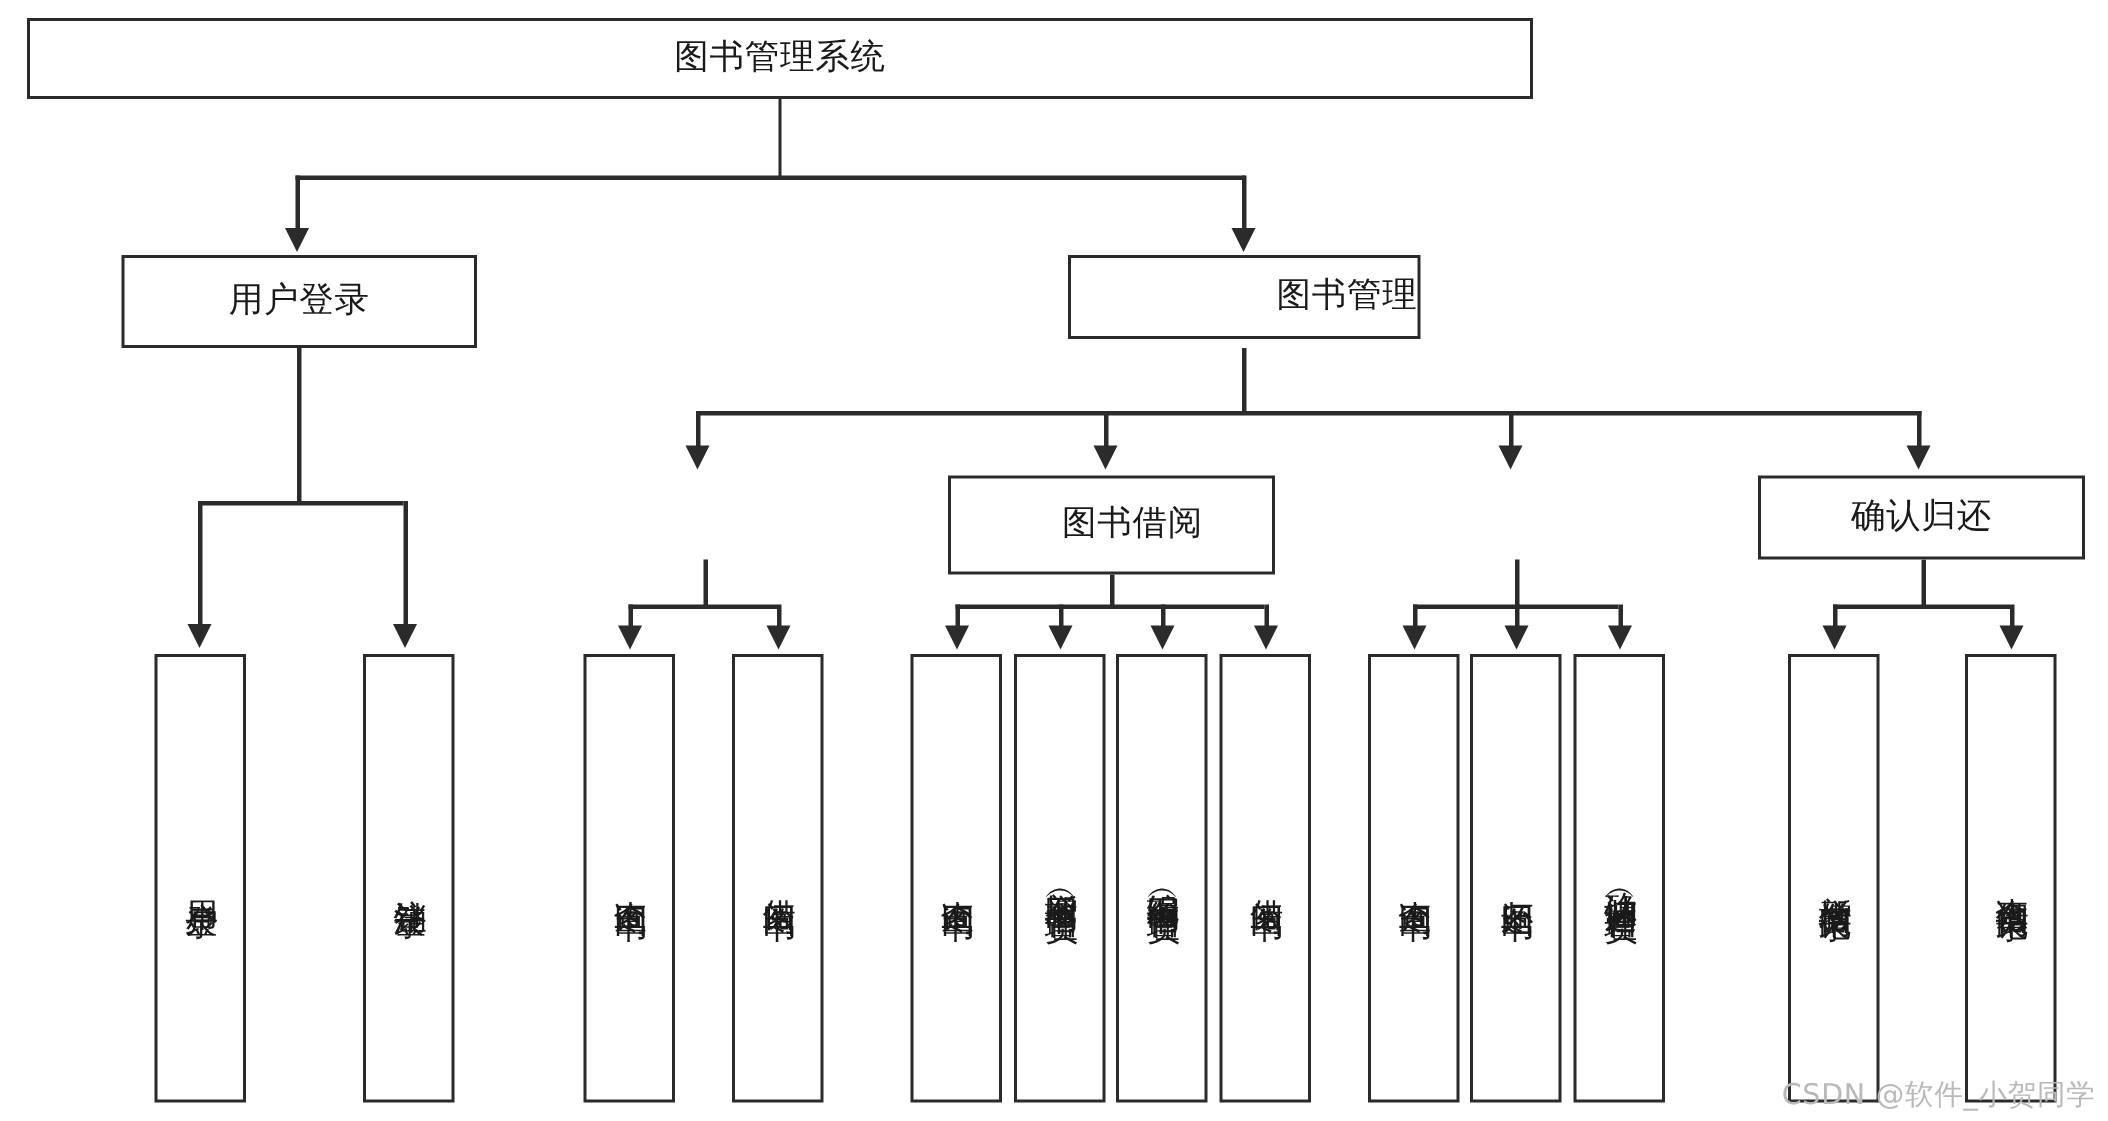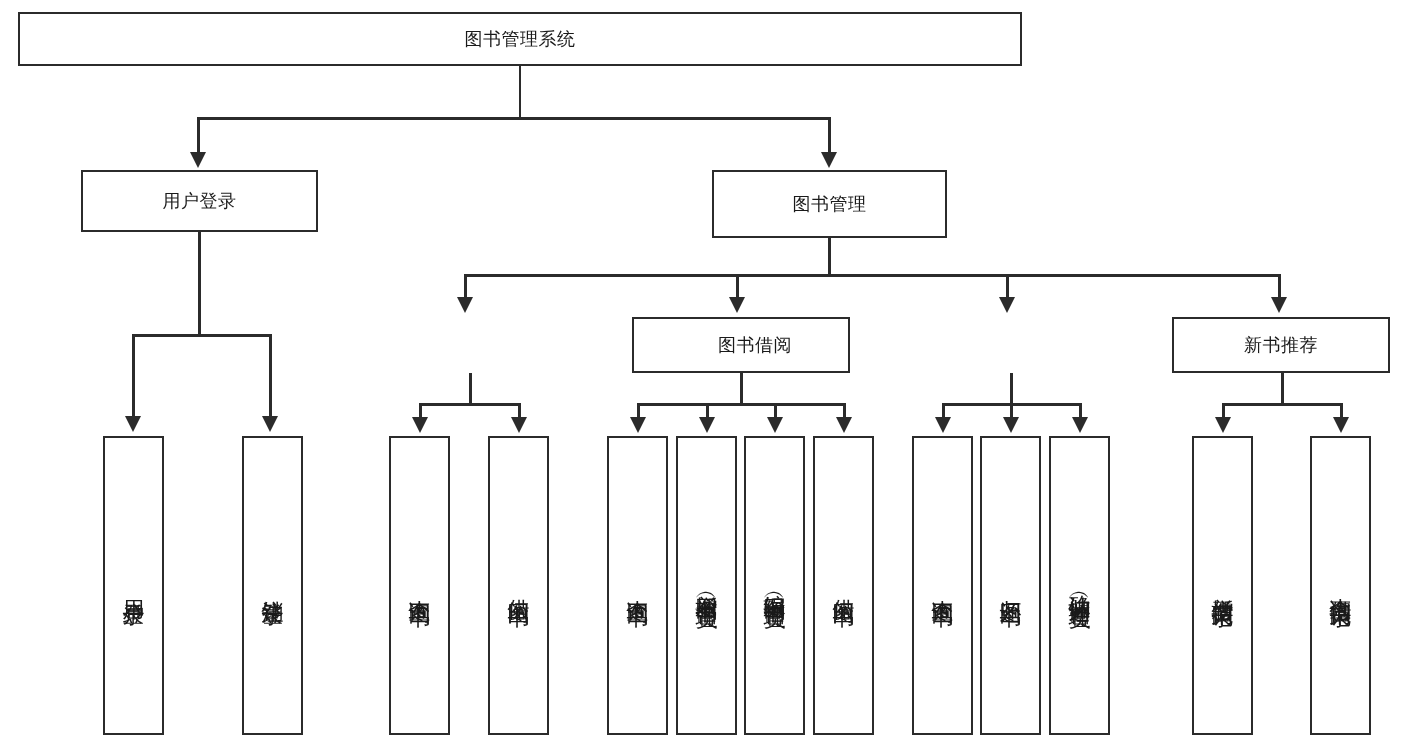--- a/index.html
+++ b/index.html
@@ -23,21 +23,21 @@
     box-sizing: border-box;
     border: 2.5px solid #2b2b2b;
     background: #ffffff;
     display: flex;
     align-items: center;
     justify-content: center;
     color: #1a1a1a;
     z-index: 3;
   }
   .node .label {
-    font-size: 18px;
+    font-size: 23px;
     line-height: 1.1;
     letter-spacing: 0.5px;
     white-space: nowrap;
   }
   
   .node.vertical {
     align-items: center;
     justify-content: center;
   }
   .node.vertical .label {
@@ -93,21 +93,21 @@
 
   <div class="ln v" style="left:197px; top:117px; height:38px;"></div>
   <div class="arrow" style="left:190px; top:152px;"></div>
   <div class="ln v" style="left:828px; top:117px; height:38px;"></div>
   <div class="arrow" style="left:821px; top:152px;"></div>
 
   <div class="node" style="left:81px; top:170px; width:237px; height:62px;">
     <span class="label">用户登录</span>
   </div>
 
-  <div class="node" style="left:712px; top:170px; width:235px; height:68px;">
+  <div class="node" style="left:712px; top:170px; width:235px; height:56px;justify-content:flex-end;">
     <span class="label">图书管理</span>
   </div>
 
   <div class="ln v" style="left:198px; top:232px; height:104px;"></div>
   <div class="ln h" style="left:132px; top:334px; width:137px;"></div>
   <div class="ln v" style="left:132px; top:334px; height:84px;"></div>
   <div class="arrow" style="left:125px; top:416px;"></div>
   <div class="ln v" style="left:269px; top:334px; height:84px;"></div>
   <div class="arrow" style="left:262px; top:416px;"></div>
 
@@ -115,25 +115,25 @@
   <div class="ln h" style="left:464px; top:274px; width:817px;"></div>
   <div class="ln v" style="left:464px; top:274px; height:25px;"></div>
   <div class="arrow" style="left:457px; top:297px;"></div>
   <div class="ln v" style="left:736px; top:274px; height:25px;"></div>
   <div class="arrow" style="left:729px; top:297px;"></div>
   <div class="ln v" style="left:1006px; top:274px; height:25px;"></div>
   <div class="arrow" style="left:999px; top:297px;"></div>
   <div class="ln v" style="left:1278px; top:274px; height:25px;"></div>
   <div class="arrow" style="left:1271px; top:297px;"></div>
 
-  <div class="node" style="left:632px; top:317px; width:218px; height:56px;padding-left:28px;">
+  <div class="node" style="left:632px; top:317px; width:218px; height:66px;padding-left:28px;">
     <span class="label">图书借阅</span>
   </div>
   <div class="node" style="left:1172px; top:317px; width:218px; height:56px;">
-    <span class="label">新书推荐</span>
+    <span class="label">确认归还</span>
   </div>
 
   <div class="ln v" style="left:469px; top:373px; height:32px;"></div>
   <div class="ln h" style="left:419px; top:403px; width:99px;"></div>
   <div class="ln v" style="left:419px; top:403px; height:16px;"></div>
   <div class="arrow" style="left:412px; top:417px;"></div>
   <div class="ln v" style="left:518px; top:403px; height:16px;"></div>
   <div class="arrow" style="left:511px; top:417px;"></div>
 
   <div class="ln v" style="left:740px; top:373px; height:32px;"></div>
@@ -200,14 +200,15 @@
     <span class="label">确认归还（管理员）</span>
   </div>
 
   <div class="node vertical" style="left:1192px; top:436px; width:61px; height:299px;">
     <span class="label">新增借阅记录</span>
   </div>
   <div class="node vertical" style="left:1310px; top:436px; width:61px; height:299px;">
     <span class="label">查询借阅记录</span>
   </div>
 
+  <div id="watermark">CSDN @软件_小贺同学</div>
 
 </div>
 
 </body></html>

